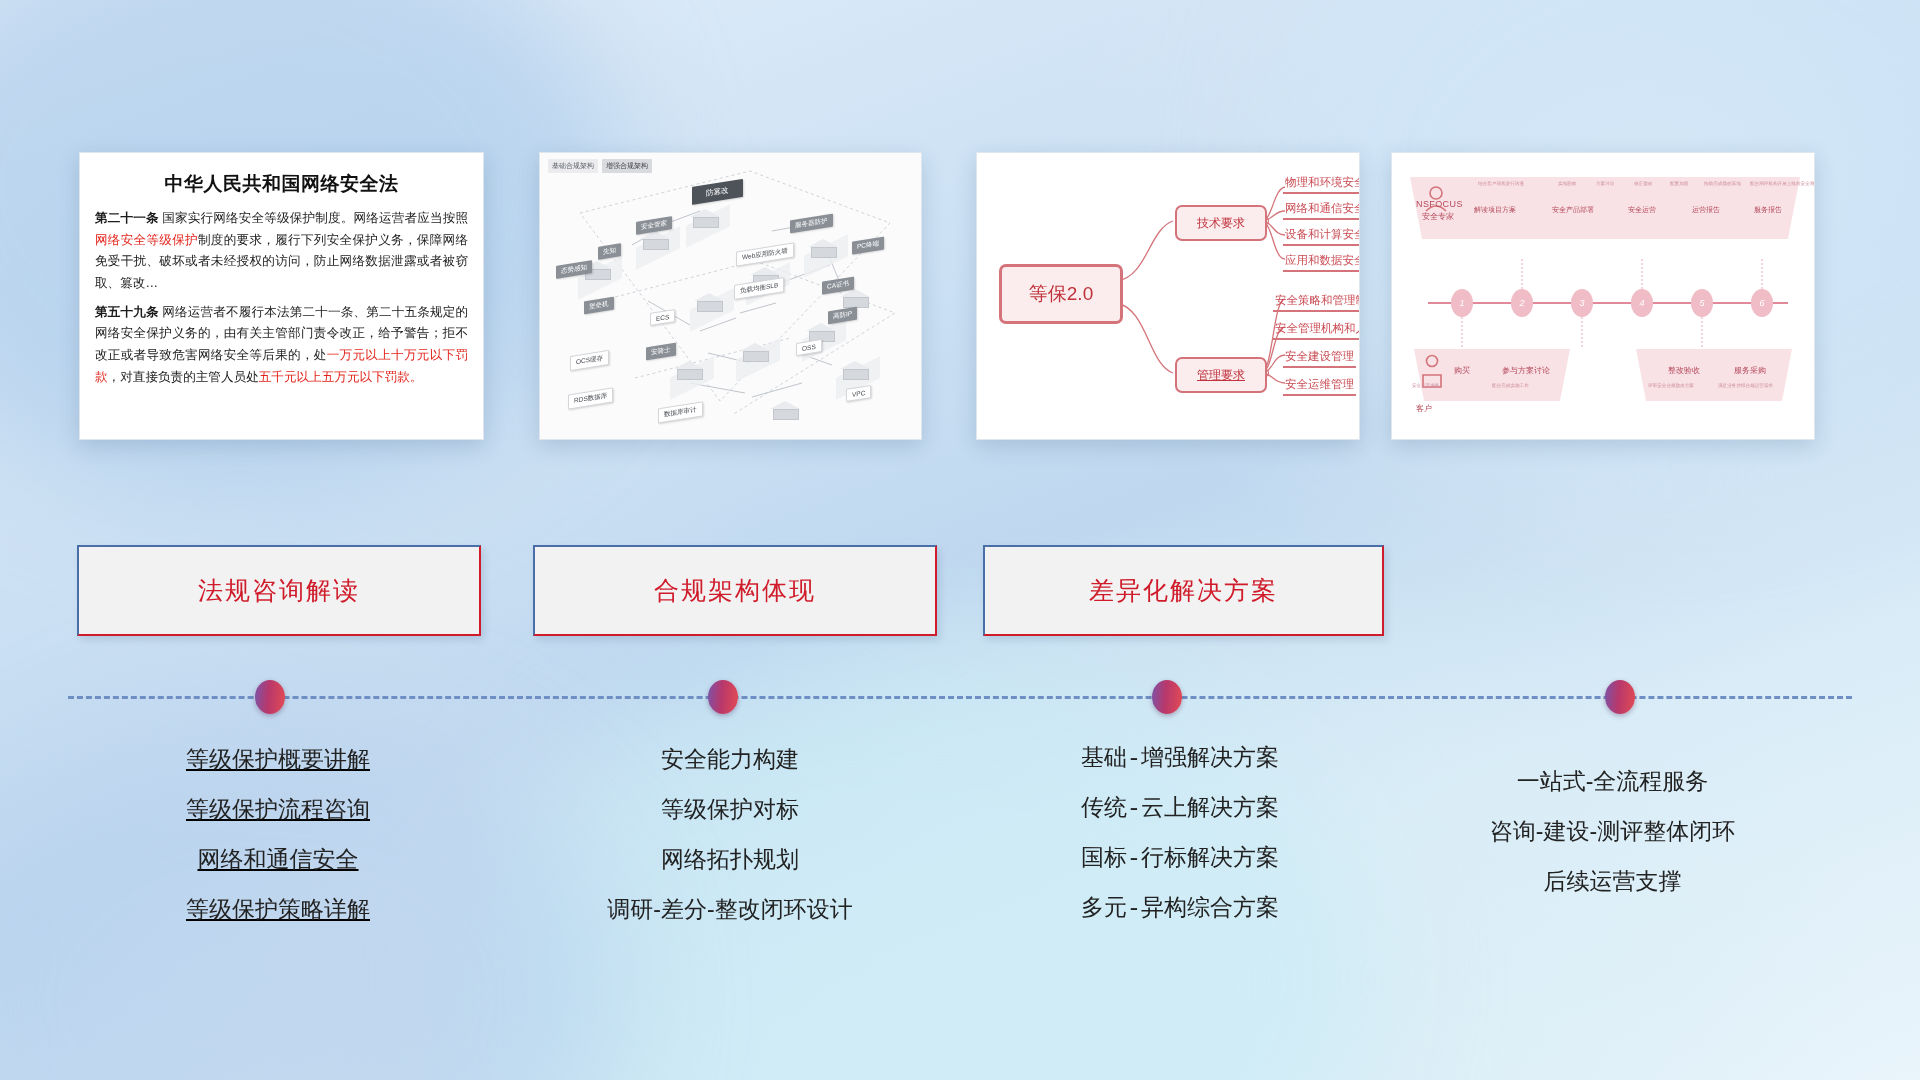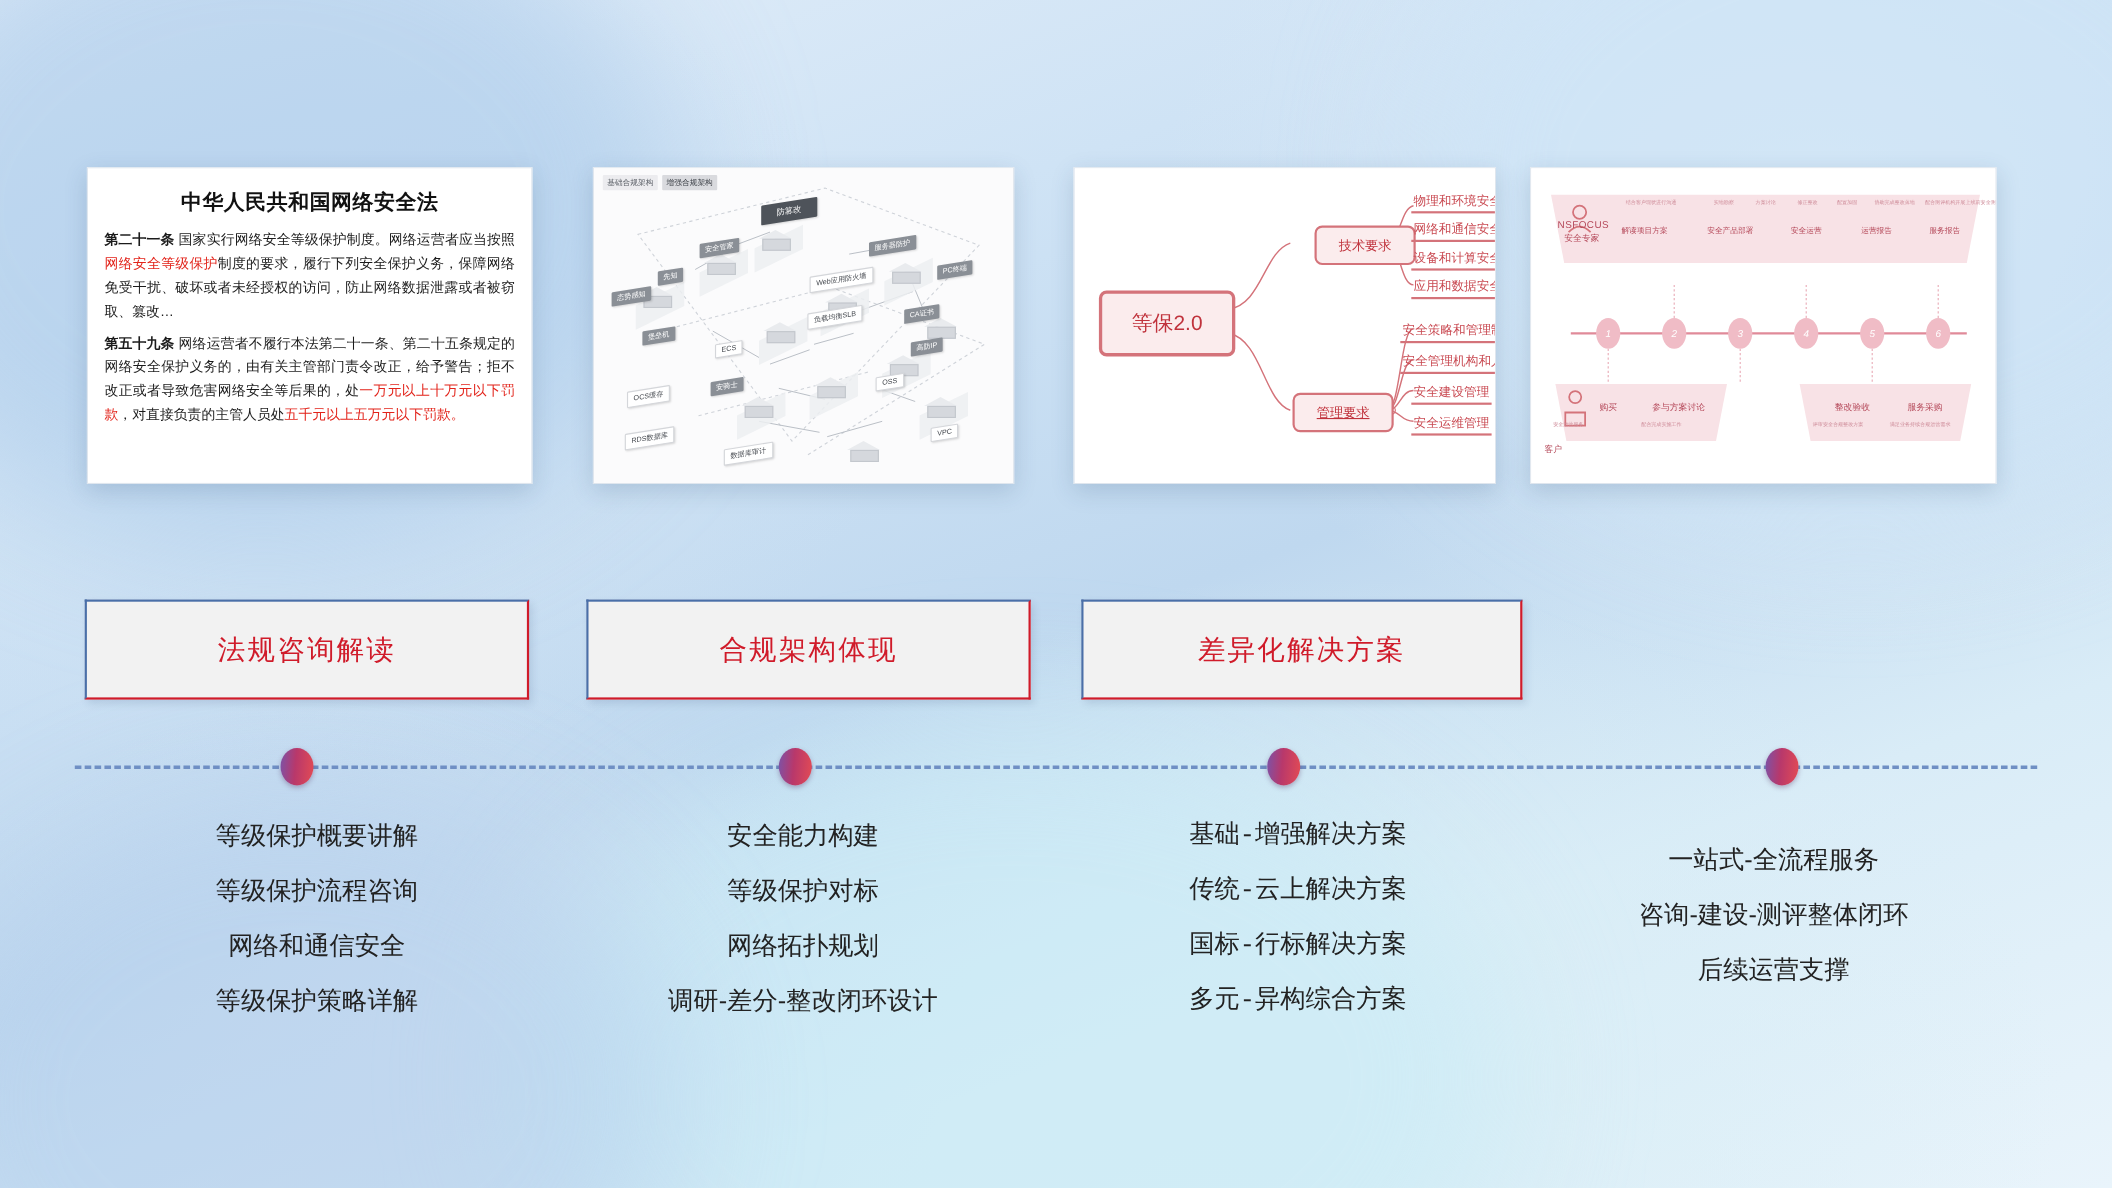--- a/index.html
+++ b/index.html
@@ -88,21 +88,21 @@
   .tl .line{position:absolute;left:68px;top:36px;width:1784px;height:0;border-top:3px dashed #6f8fc4;}
   .dot{position:absolute;top:20px;width:30px;height:34px;border-radius:50%;
        background:linear-gradient(95deg,#7b53a8 0%,#b8386b 45%,#e34b54 100%);
        box-shadow:0 2px 5px rgba(80,40,90,.35);}
   .d1{left:255px;} .d2{left:708px;} .d3{left:1152px;} .d4{left:1605px;}
 
   
   .lists{position:absolute;left:0;top:730px;width:1920px;height:230px;}
   .col{position:absolute;text-align:center;}
   .col .it{font-size:23px;color:#222;line-height:1;margin-bottom:27px;white-space:nowrap;}
-  .c1{left:88px;width:400px;top:18px;}
+  .c1{left:78px;width:400px;top:18px;text-decoration:underline;}
   .c2{left:530px;width:400px;top:18px;}
   .c3{left:980px;width:400px;top:18px;font-family:Liberation Mono, monospace;}
   .c4{left:1410px;width:405px;top:40px;}
 </style>
 </head>
 <body>
 
 <div class="glow g1"></div>
 <div class="glow g2"></div>
 <div class="glow g3"></div>
@@ -240,21 +240,21 @@
           <path d="M284 220 C 296 220, 296 146, 308 146"></path>
           <path d="M284 220 C 296 220, 296 174, 308 174"></path>
           <path d="M284 220 C 296 220, 296 202, 308 202"></path>
           <path d="M284 220 C 296 220, 296 230, 308 230"></path>
           <circle cx="288" cy="68" r="3.5" stroke-width="1.1"></circle>
           <circle cx="288" cy="220" r="3.5" stroke-width="1.1"></circle>
         </g>
       </svg>
 
       <div class="mnode mroot">等保2.0</div>
-      <div class="mnode mbranch" style="left:198px;top:52px;margin-left:20px;">技术要求</div>
+      <div class="mnode mbranch" style="left:198px;top:52px;">技术要求</div>
       <div class="mnode mbranch" style="left:198px;top:204px;text-decoration:underline;">管理要求</div>
 
       <div class="mleaf" style="left:306px;top:22px;">物理和环境安全</div>
       <div class="mleaf" style="left:306px;top:48px;">网络和通信安全</div>
       <div class="mleaf" style="left:306px;top:74px;">设备和计算安全</div>
       <div class="mleaf" style="left:306px;top:100px;">应用和数据安全</div>
 
       <div class="mleaf" style="left:296px;top:140px;">安全策略和管理制度</div>
       <div class="mleaf" style="left:296px;top:168px;">安全管理机构和人员</div>
       <div class="mleaf" style="left:306px;top:196px;">安全建设管理</div>
@@ -302,21 +302,21 @@
       <div class="nftxt" style="left:300px;top:52px;">运营报告</div>
       <div class="nftxt" style="left:362px;top:52px;">服务报告</div>
 
       <div class="nfcircle" style="left:59px;top:136px;">1</div>
       <div class="nfcircle" style="left:119px;top:136px;">2</div>
       <div class="nfcircle" style="left:179px;top:136px;">3</div>
       <div class="nfcircle" style="left:239px;top:136px;">4</div>
       <div class="nfcircle" style="left:299px;top:136px;">5</div>
       <div class="nfcircle" style="left:359px;top:136px;">6</div>
 
-      <div class="nftxt" style="left:12px;top:250px;font-size:8px;text-align:center;">客户</div>
+      <div class="nftxt" style="left:24px;top:250px;font-size:8px;text-align:center;">客户</div>
       <div class="nftxt" style="left:62px;top:212px;font-size:8px;">购买</div>
       <div class="nftxt" style="left:110px;top:212px;font-size:8px;">参与方案讨论</div>
       <div class="nftiny" style="left:20px;top:230px;">安全运营服务</div>
       <div class="nftiny" style="left:100px;top:230px;">配合完成实施工作</div>
 
       <div class="nftxt" style="left:276px;top:212px;font-size:8px;">整改验收</div>
       <div class="nftxt" style="left:342px;top:212px;font-size:8px;font-family:Liberation Serif, serif;">服务采购</div>
       <div class="nftiny" style="left:256px;top:230px;">评审安全合规整改方案</div>
       <div class="nftiny" style="left:326px;top:230px;">满足业务持续合规运营需求</div>
     </div>

